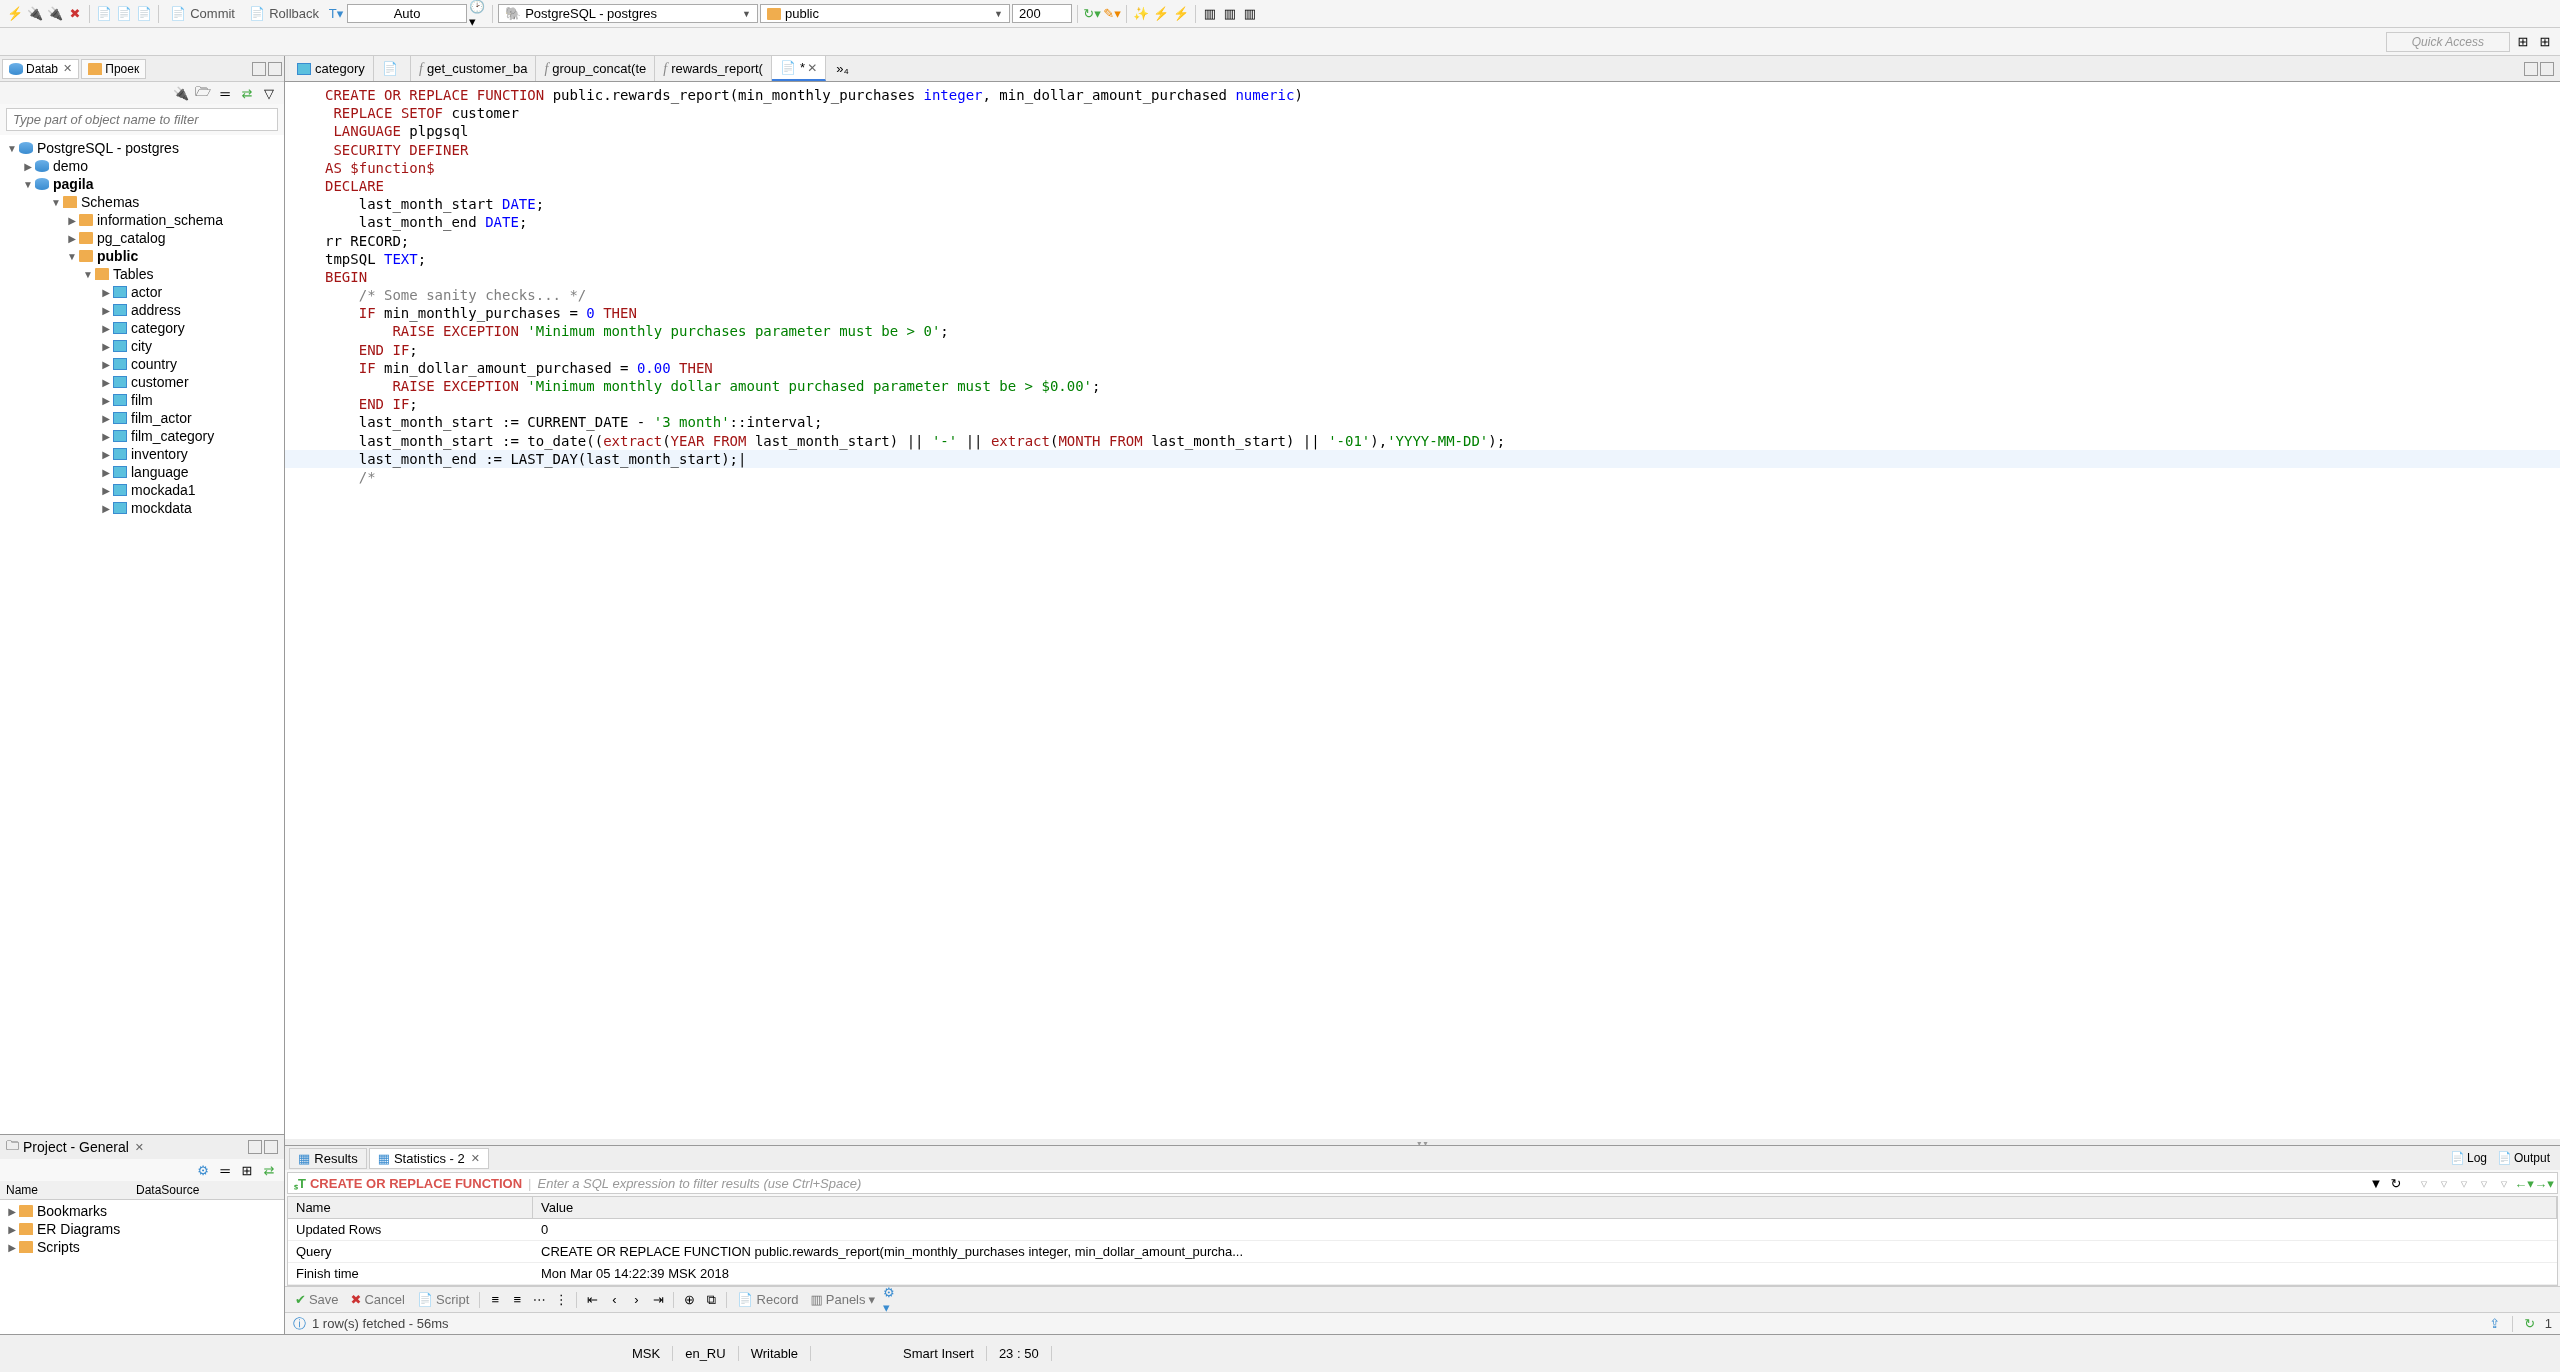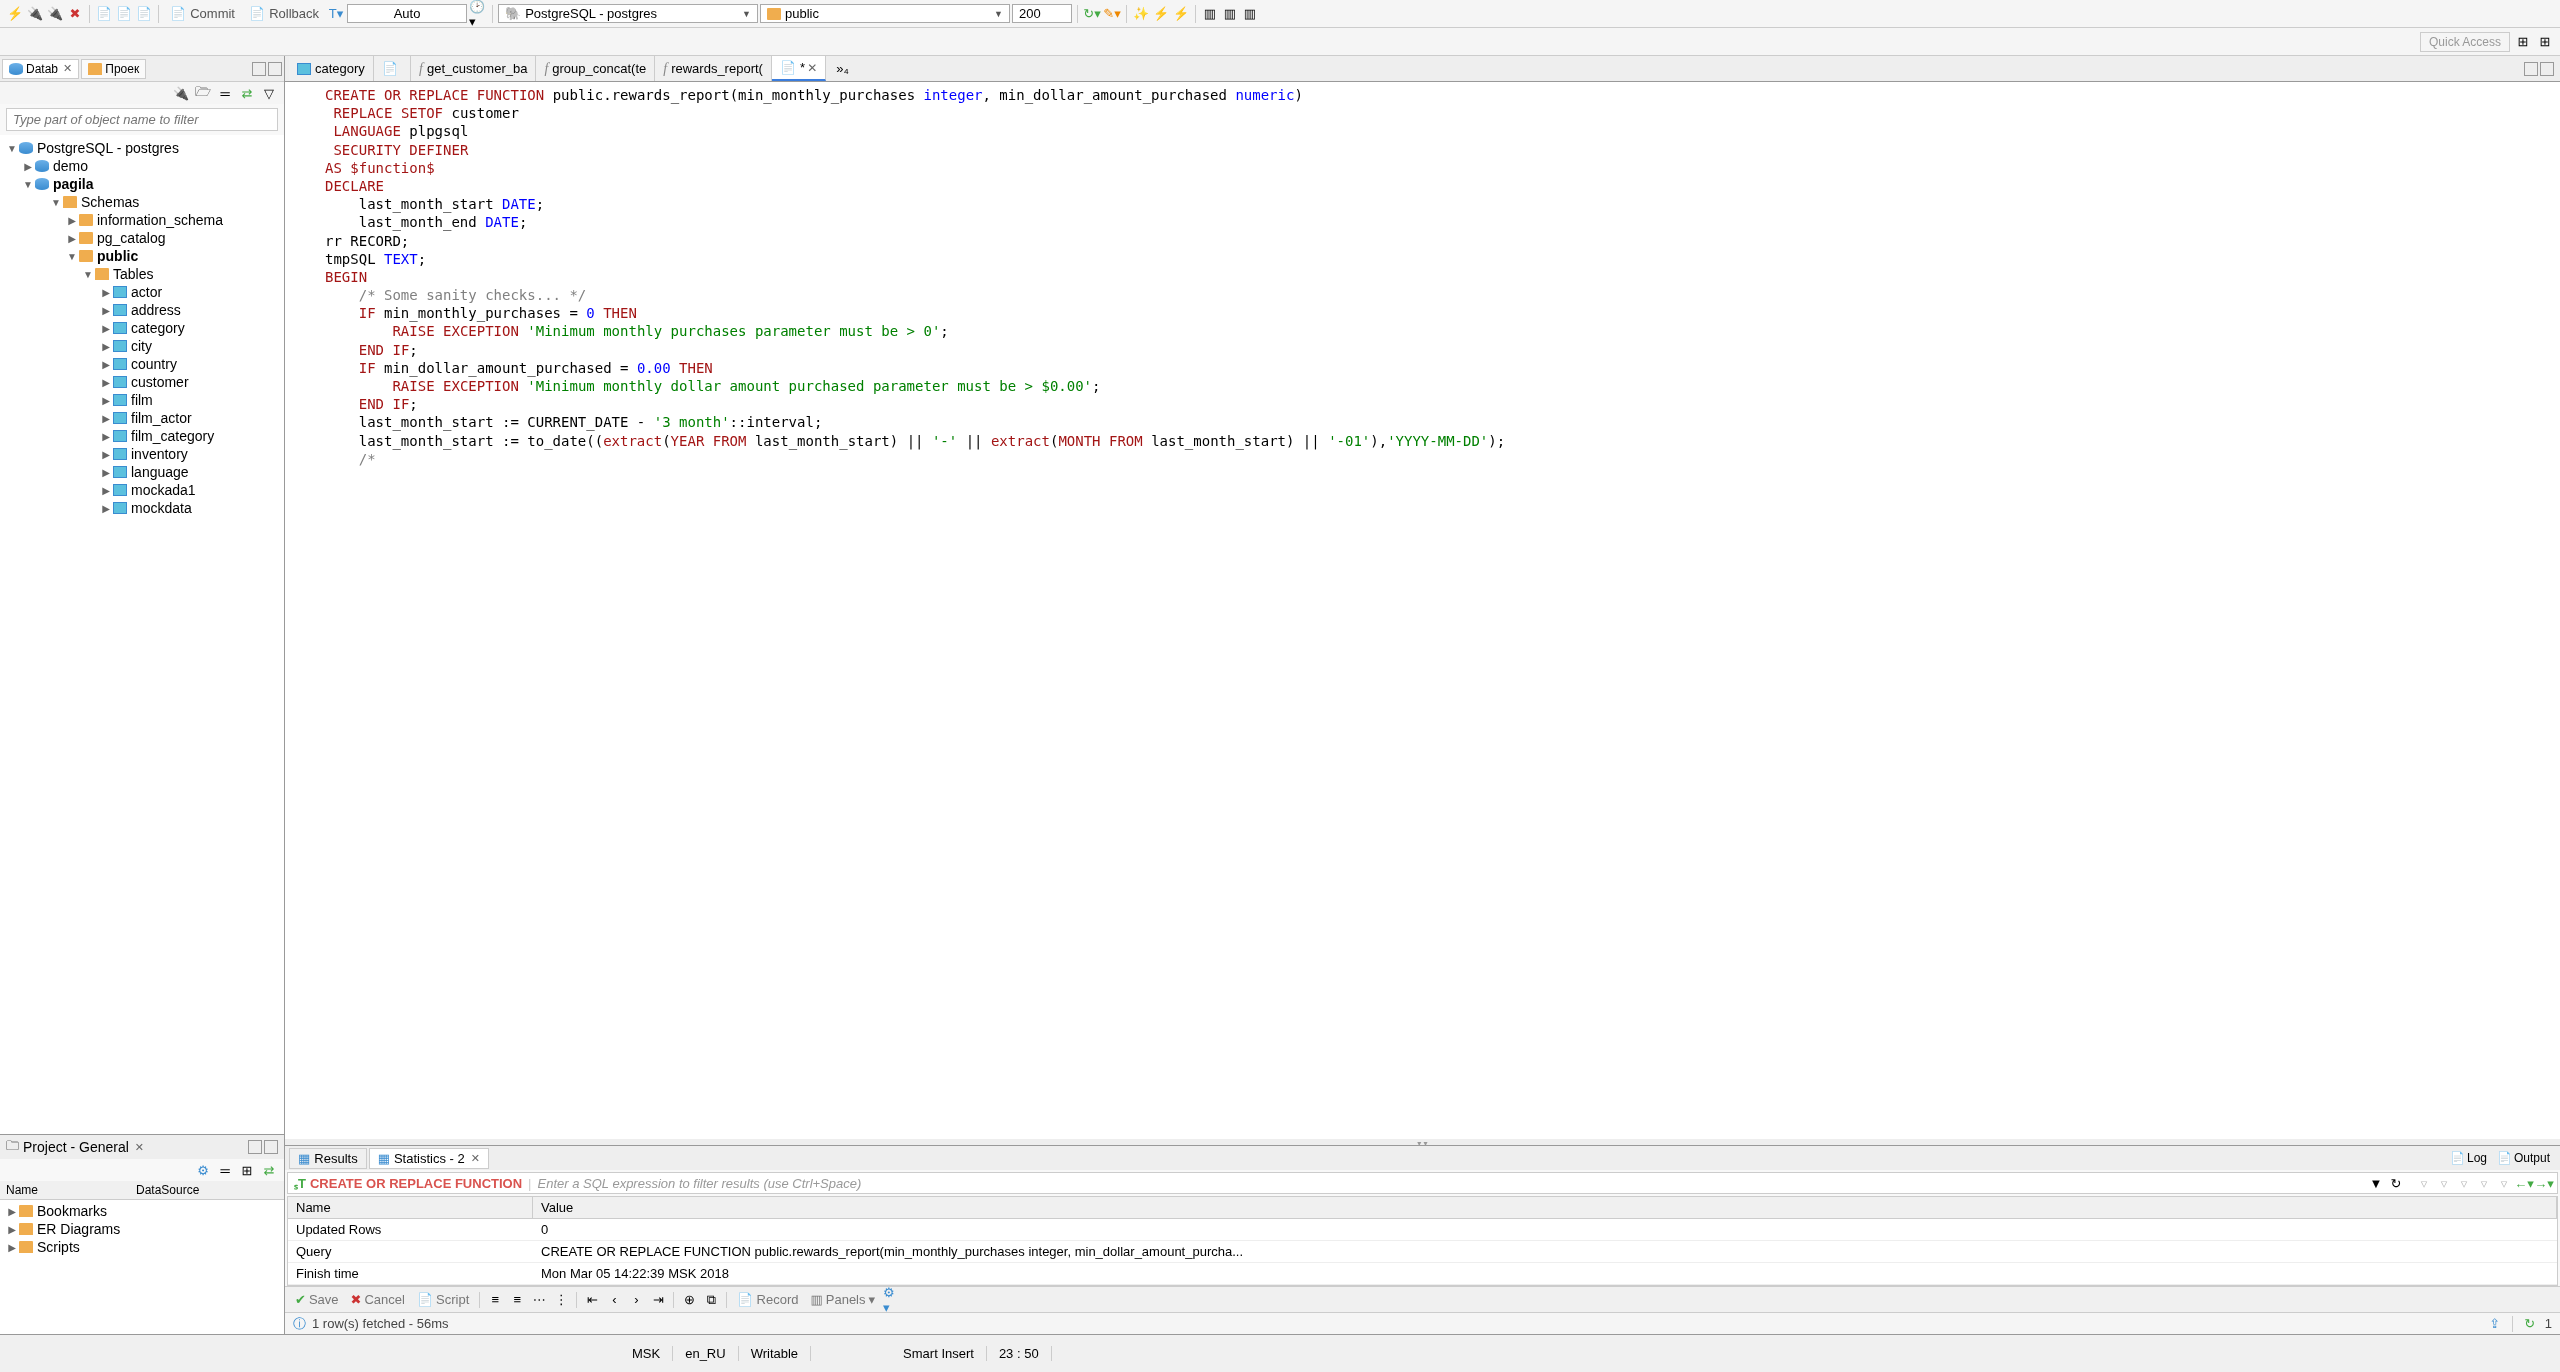--- a/index.html
+++ b/index.html
@@ -7,21 +7,21 @@
 .app { display: flex; flex-direction: column; height: 100vh; width: 100vw; }
 
 
 .toolbar-top { display: flex; align-items: center; background: #f5f5f5; border-bottom: 1px solid #ccc; padding: 2px 6px; height: 28px; gap: 2px; }
 .tb-icon { width: 18px; height: 18px; display: inline-flex; align-items: center; justify-content: center; cursor: pointer; }
 .tb-sep { width: 1px; height: 18px; background: #ccc; margin: 0 3px; }
 .tb-btn { display: inline-flex; align-items: center; gap: 4px; padding: 2px 6px; cursor: pointer; font-size: 13px; color: #555; }
 .tb-combo { background: #fff; border: 1px solid #aaa; padding: 1px 6px; font-size: 13px; display: inline-flex; align-items: center; gap: 4px; min-width: 80px; }
 .tb-combo.wide { min-width: 260px; }
 .tb-input { background: #fff; border: 1px solid #aaa; padding: 1px 6px; font-size: 13px; width: 60px; }
-.qa-box { border: 1px solid #ccc; padding: 2px 8px; color: #999; font-size: 12px; }
+.qa-box { border: 1px solid #ccc; padding: 2px 25px; color: #999; font-size: 12px; font-style: italic; }
 
 
 .toolbar-top2 { display: flex; align-items: center; background: #f5f5f5; border-bottom: 1px solid #ccc; padding: 2px 6px; height: 28px; justify-content: flex-end; gap: 4px; }
 
 
 .main { display: flex; flex: 1; min-height: 0; }
 
 
 .sidebar { width: 285px; display: flex; flex-direction: column; border-right: 1px solid #999; background: #f8f8f8; }
 .sb-tabs { display: flex; align-items: center; border-bottom: 1px solid #ccc; background: #eee; padding: 2px; height: 26px; }
@@ -452,20 +452,21 @@
           <div class="code-line"><span>    </span><span class="kw-comment">/* Some sanity checks... */</span></div>
           <div class="code-line"><span>    </span><span class="kw-red">IF</span><span> min_monthly_purchases = </span><span class="kw-blue">0</span><span> </span><span class="kw-red">THEN</span></div>
           <div class="code-line"><span>        </span><span class="kw-red">RAISE</span><span> </span><span class="kw-red">EXCEPTION</span><span> </span><span class="kw-string">'Minimum monthly purchases parameter must be &gt; 0'</span><span>;</span></div>
           <div class="code-line"><span>    </span><span class="kw-red">END</span><span> </span><span class="kw-red">IF</span><span>;</span></div>
           <div class="code-line"><span>    </span><span class="kw-red">IF</span><span> min_dollar_amount_purchased = </span><span class="kw-blue">0.00</span><span> </span><span class="kw-red">THEN</span></div>
           <div class="code-line"><span>        </span><span class="kw-red">RAISE</span><span> </span><span class="kw-red">EXCEPTION</span><span> </span><span class="kw-string">'Minimum monthly dollar amount purchased parameter must be &gt; $0.00'</span><span>;</span></div>
           <div class="code-line"><span>    </span><span class="kw-red">END</span><span> </span><span class="kw-red">IF</span><span>;</span></div>
           <div class="code-line"><span></span></div>
           <div class="code-line"><span>    last_month_start := CURRENT_DATE - </span><span class="kw-string">'3 month'</span><span>::interval;</span></div>
           <div class="code-line"><span>    last_month_start := to_date((</span><span class="kw-red">extract</span><span>(</span><span class="kw-red">YEAR</span><span> </span><span class="kw-red">FROM</span><span> last_month_start) || </span><span class="kw-string">'-'</span><span> || </span><span class="kw-red">extract</span><span>(</span><span class="kw-red">MONTH</span><span> </span><span class="kw-red">FROM</span><span> last_month_start) || </span><span class="kw-string">'-01'</span><span>),</span><span class="kw-string">'YYYY-MM-DD'</span><span>);</span></div>
+          <div class="code-line cursor-line"><span>    last_month_end := LAST_DAY(last_month_start);</span><span style="color: rgb(0, 0, 0);">|</span></div>
           <div class="code-line"><span></span></div>
           <div class="code-line"><span>    </span><span class="kw-comment">/*</span></div>
         </div>
 
       <div class="sash-h">▾ ▾</div>
 
       <div class="results-panel">
         <div class="results-tabs">
           <span class="rtab">
             <span style="color:#3a8cd0">▦</span>

